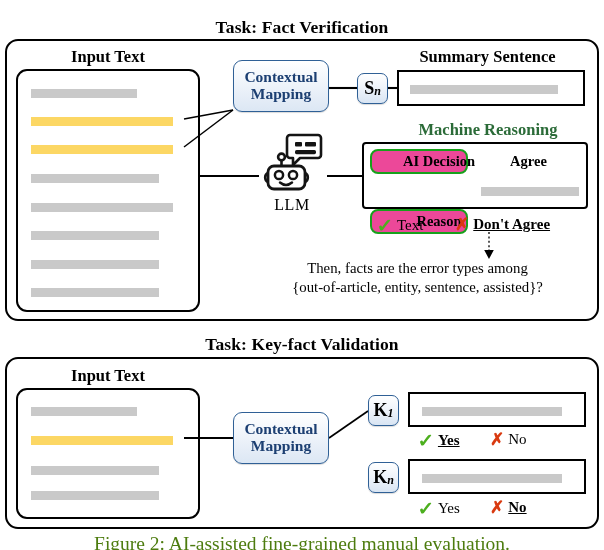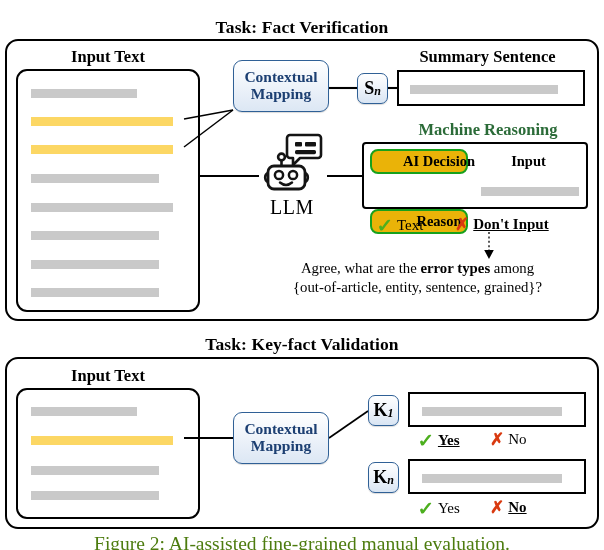--- a/index.html
+++ b/index.html
@@ -125,21 +125,21 @@
     position: absolute;
     border: 2.1px solid #000;
     border-radius: 4px;
     background: #fff;
     box-sizing: border-box;
   }
   .mr-chip {
     position: absolute;
     border: 2.1px solid #18a11c;
     border-radius: 8px;
-    background: #eab308;
+    background: #ec4899;
     box-sizing: border-box;
     display: flex;
     align-items: center;
     justify-content: center;
     font-weight: bold;
     font-size: 14.5px;
     color: #000;
     white-space: nowrap;
     padding-left: 40px;
   }
@@ -184,28 +184,28 @@
 
   
   #err-q {
     position: absolute;
     text-align: center;
     font-size: 14.8px;
     line-height: 1.28;
     color: #000;
     white-space: nowrap;
   }
-  #err-q b { font-weight: bold; }
+  #err-q b { font-weight: normal; }
 
   
   #robot-wrap { position: absolute; }
   #robot-label {
     position: absolute;
     text-align: center;
-    font-size: 20px;
+    font-size: 16px;
     font-weight: normal;
     letter-spacing: 0.6px;
     color: #000;
     white-space: nowrap;
   }
 
   
   #caption {
     position: absolute;
     left: 0;
@@ -286,43 +286,43 @@
       <circle cx="20" cy="43" r="4.1" stroke="#141414" stroke-width="2.5" fill="#fff"></circle>
       <circle cx="34" cy="43" r="4.1" stroke="#141414" stroke-width="2.5" fill="#fff"></circle>
 
       <path d="M21 50.5 q6 5 12 0" stroke="#141414" stroke-width="2.5" fill="none" stroke-linecap="round"></path>
     </svg>
   </div>
   <div id="robot-label" style="left:252px; top:180px; width:80px;">LLM</div>
 
   <div id="mr-box" style="left:362px; top:126px; width:226px; height:67px;">
     <div class="mr-chip" style="left:6px; top:5px; width:98px; height:25px;">AI Decision</div>
-    <div class="mr-val" style="left:112px; top:9px; width:105px;">Input</div>
+    <div class="mr-val" style="left:112px; top:9px; width:105px;">Agree</div>
 
     <div class="mr-chip" style="left:6px; top:35px; width:98px; height:25px;margin-top:30px;">Reason</div>
     <div class="bar gray" style="left:117px; top:43px; width:98px;"></div>
   </div>
 
   <div class="choice" style="left:377px; top:200px;">
     <span class="tick">✓</span>
     <span class="lbl">Text</span>
   </div>
   <div class="choice" style="left:455px; top:200px;">
     <span class="cross">✗</span>
-    <span class="lbl strong">Don't Input</span>
+    <span class="lbl strong">Don't Agree</span>
   </div>
 
   <svg style="position:absolute; left:478px; top:216px;" width="22" height="28">
     <line x1="11" y1="0" x2="11" y2="19" stroke="#000" stroke-width="1.3" stroke-dasharray="2,2.4"></line>
     <polygon points="11,27 6.2,18 15.8,18" fill="#000"></polygon>
   </svg>
 
   <div id="err-q" style="left:245px; top:243px; width:345px;">
-    <span>Agree, what are the </span><b>error types</b><span> among</span><br>
-    <span>{out-of-article, entity, sentence, grained}?</span>
+    <span>Then, facts are the </span><b>error types</b><span> among</span><br>
+    <span>{out-of-article, entity, sentence, assisted}?</span>
   </div>
 
   <div class="task-title" id="task-title-bottom">Task: Key-fact Validation</div>
 
   <div class="panel" id="panel-keyfact"></div>
 
   <div class="section-head" style="left:18px; top:350px; width:180px;">Input Text</div>
 
 
   <div class="doc" id="doc-bottom" style="left:16px; top:372px; width:184px; height:131px;">

